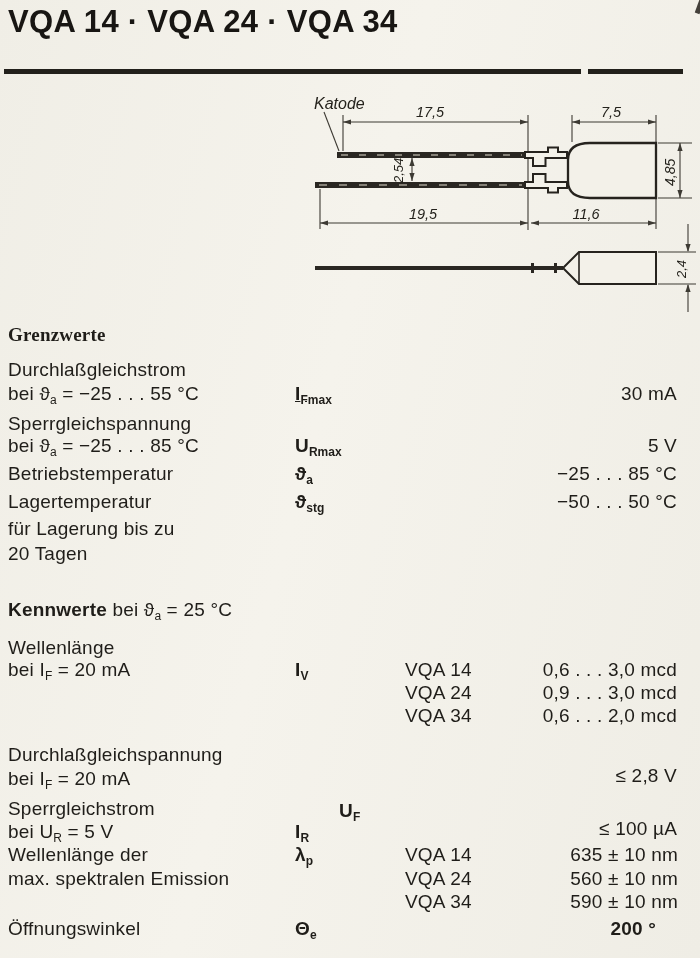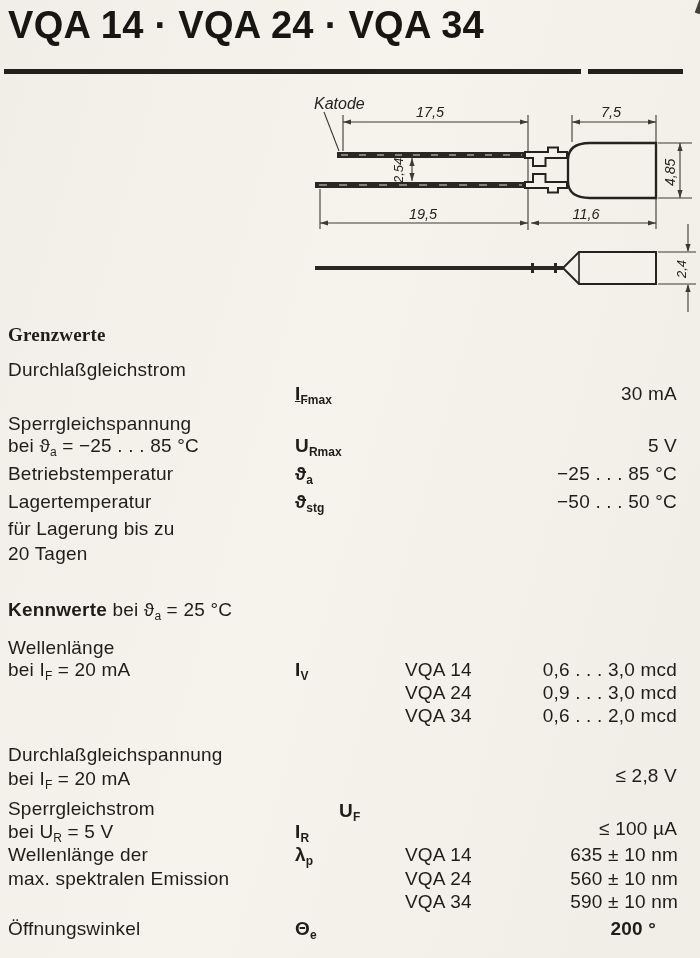--- a/index.html
+++ b/index.html
@@ -3,21 +3,21 @@
 <meta charset="utf-8">
 <style>
   html,body{margin:0;padding:0;background:#dedbd2;}
   .page{position:relative;width:700px;height:958px;overflow:hidden;
         background:linear-gradient(105deg,#f0eee6 0%,#f5f3ec 45%,#efede5 100%);
         font-family:"Liberation Sans","DejaVu Sans",sans-serif;color:#1f1d19;}
   .t{position:absolute;font-size:19px;line-height:1.15;white-space:nowrap;letter-spacing:.2px;}
   .b{font-weight:bold;}
   .val{text-align:right;}
   .sb{font-size:12px;vertical-align:-4px;letter-spacing:0;}
-  .title{position:absolute;left:8px;top:4px;margin:0;font-size:38px;font-weight:bold;letter-spacing:.3px;color:#181613;}
+  .title{position:absolute;left:8px;top:4px;margin:0;font-size:31px;font-weight:bold;letter-spacing:.3px;color:#181613;}
   .rule{position:absolute;top:69px;height:5px;background:#22201b;}
   .corner-mark{position:absolute;right:-3px;top:-6px;width:5px;height:20px;background:#44403a;transform:rotate(20deg);}
   svg .dim{stroke:#3d3a33;stroke-width:1.1;fill:none;}
   svg .outline{stroke:#26231e;stroke-width:2;fill:#f3f1e9;}
   svg .arrow{fill:#3d3a33;stroke:none;}
   svg text{font-family:"Liberation Sans","DejaVu Sans",sans-serif;font-style:italic;fill:#24221c;}
 </style>
 </head>
 <body>
 
@@ -94,20 +94,21 @@
     <text transform="translate(103,93) rotate(-90)" font-size="13">2,54</text>
     <text transform="translate(375,96) rotate(-90)" font-size="14">4,85</text>
     <text x="123" y="129" text-anchor="middle" font-size="14.5">19,5</text>
     <text x="286" y="129" text-anchor="middle" font-size="14.5">11,6</text>
     <text transform="translate(386,188) rotate(-90)" font-size="13">2,4</text>
   </svg>
 
   <div class="t b" style="left:8px;top:324px;font-family:Liberation Serif, serif;">Grenzwerte</div>
 
   <div class="t" style="left:8px;top:359px;">Durchlaßgleichstrom</div>
+  <div class="t" style="left:8px;top:383px;"><span>bei ϑ</span><span class="sb">a</span><span> = −25 . . . 55 °C</span></div>
   <div class="t b" style="left:295px;top:383px;text-decoration:underline;"><span>I</span><span class="sb">Fmax</span></div>
   <div class="t val" style="right:23px;top:383px;">30 mA</div>
 
   <div class="t" style="left:8px;top:413px;">Sperrgleichspannung</div>
   <div class="t" style="left:8px;top:435px;"><span>bei ϑ</span><span class="sb">a</span><span> = −25 . . . 85 °C</span></div>
   <div class="t b" style="left:295px;top:435px;"><span>U</span><span class="sb">Rmax</span></div>
   <div class="t val" style="right:23px;top:435px;">5 V</div>
 
   <div class="t" style="left:8px;top:463px;">Betriebstemperatur</div>
   <div class="t b" style="left:295px;top:463px;text-align:center;"><span>ϑ</span><span class="sb">a</span></div>

